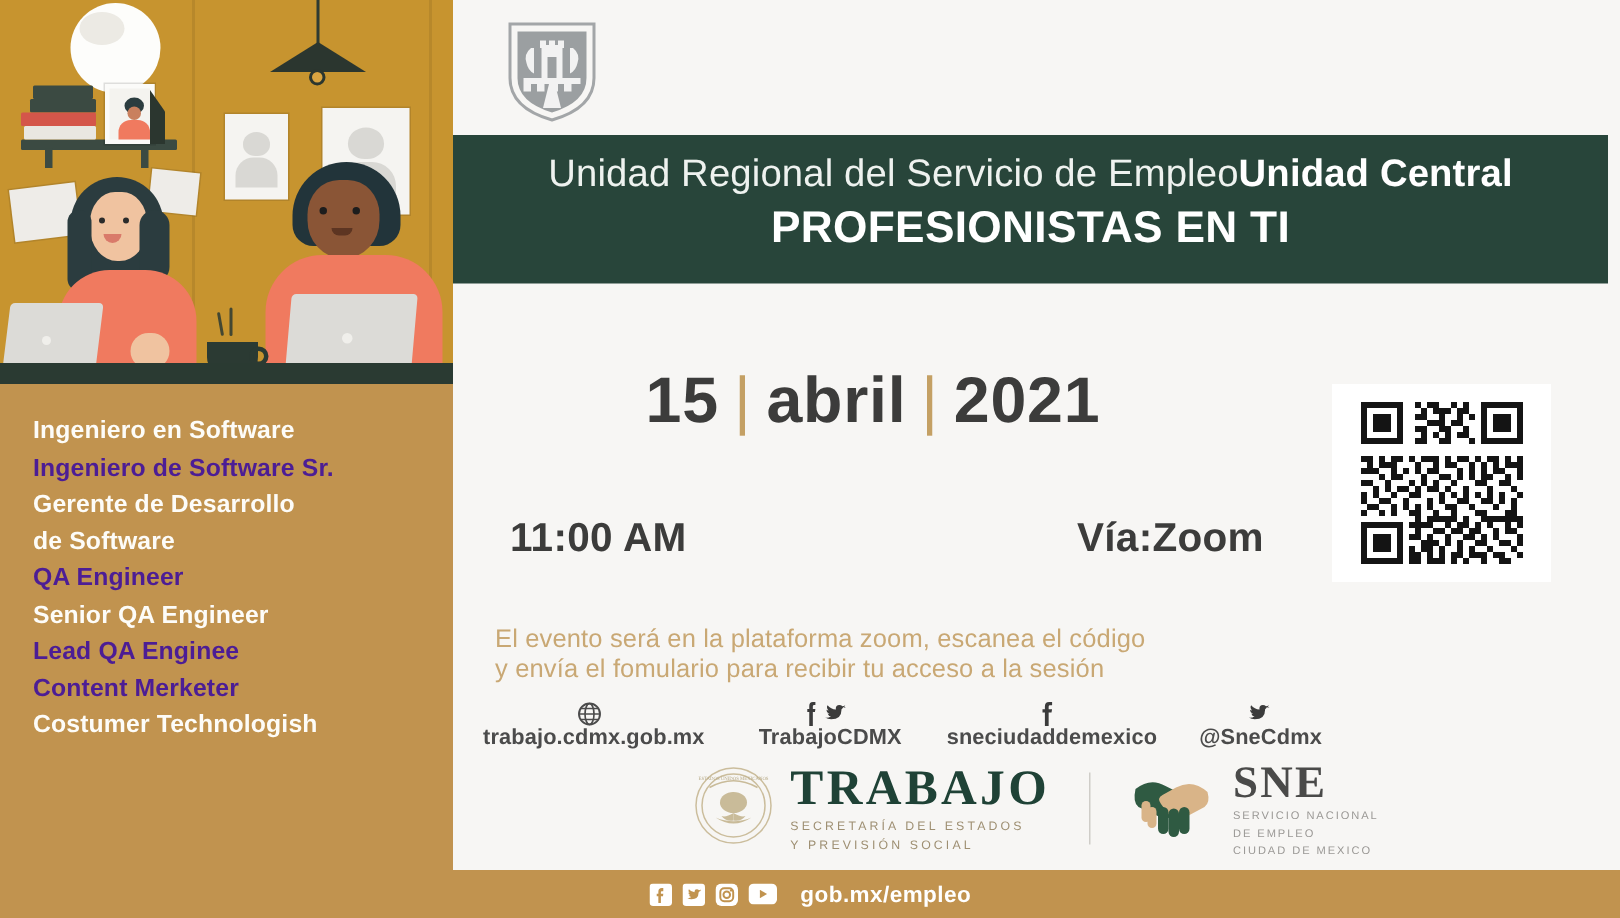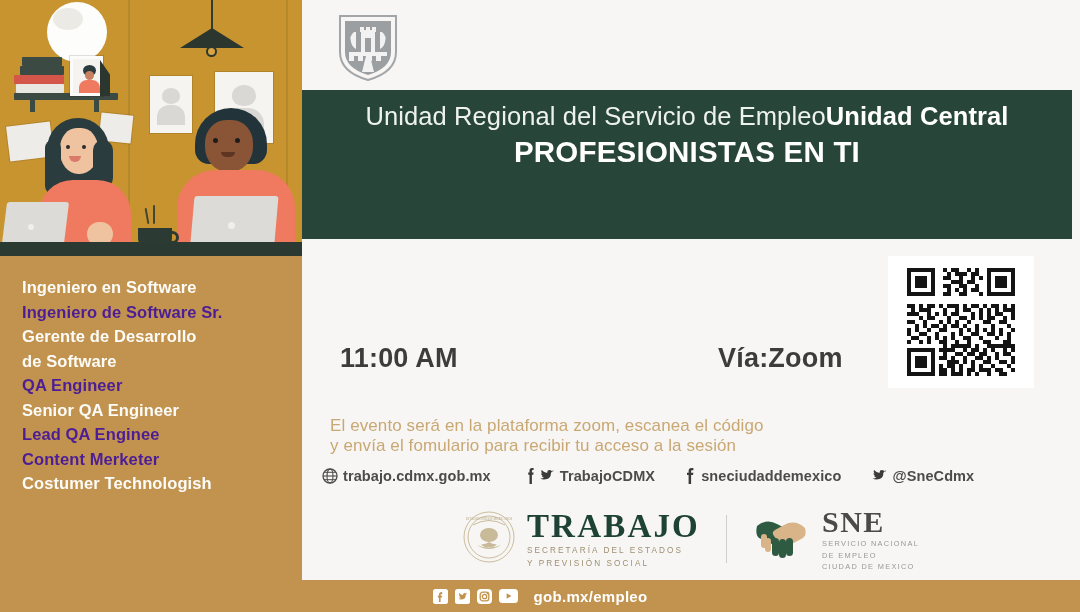--- a/index.html
+++ b/index.html
@@ -61,21 +61,21 @@
     letter-spacing:.1px; white-space:nowrap;
   }
   .job.light { color:#fdfcf8; }
   .job.dark  { color:#4c1d95; }
 
   
   .shield-wrap { position:absolute; left:336px; top:12px; width:64px; height:70px; }
 
   
   .green-band {
-    position:absolute; left:302px; top:90px; width:770px; height:149px;
+    position:absolute; left:302px; top:90px; width:770px; height:99px;
     background:#28453a; padding-top:11px;
   }
   .band-line1 {
     text-align:center; color:#eef2ef; font-size:25.5px; line-height:30px;
     letter-spacing:.1px; white-space:nowrap; font-weight:300;
   }
   .band-line1 b { font-weight:700; color:#ffffff; }
   .band-title {
     text-align:center; color:#ffffff; font-weight:700;
     font-size:29.5px; line-height:37px; letter-spacing:.2px; margin-top:6px;
@@ -106,21 +106,21 @@
     position:absolute; left:330px; top:416px; width:520px;
     color:#c9a874; font-size:17px; line-height:19.5px; letter-spacing:.1px;
   }
 
   
   .social {
     position:absolute; left:322px; top:468px; width:740px;
     display:flex; align-items:center; color:#4b4b4b;
     font-size:14.5px; font-weight:600; letter-spacing:.1px;
   }
-  .social .item { display:flex; align-items:center; white-space:nowrap; }
+  .social .item { display:flex; align-items:center; white-space:nowrap;flex-direction:column; }
   .social .item .ico { display:inline-flex; align-items:center; margin-right:5px; }
   .social .gap1 { width:36px; } .social .gap2 { width:30px; } .social .gap3 { width:28px; }
 
   
   .logos { position:absolute; left:302px; top:500px; width:778px; height:78px; display:flex; align-items:center; justify-content:center; }
   .logo-trabajo { display:flex; align-items:center; }
   .trabajo-txt { margin-left:12px; }
   .trabajo-word {
     font-family:"Liberation Serif", serif; font-size:33px; font-weight:700;
     color:#1f4236; letter-spacing:2.2px; line-height:34px;
@@ -250,20 +250,23 @@
         <path d="M30 44 l-4 16 l12 0 l-4 -16 Z"></path>
       </g>
     </svg>
   </div>
 
   <div class="green-band">
     <div class="band-line1"><span>Unidad Regional del Servicio de Empleo</span><b>Unidad Central</b></div>
     <div class="band-title" style="margin-top:2px;">PROFESIONISTAS EN TI</div>
   </div>
 
+  <div class="date-row">
+    <span>15</span><span class="sep">|</span><span>abril</span><span class="sep">|</span><span>2021</span>
+  </div>
 
   <div class="time">11:00 AM</div>
   <div class="via">Vía:Zoom</div>
 
   <div class="qr">
     <svg width="130" height="116" viewBox="0 0 29 29" shape-rendering="crispEdges">
       <rect width="29" height="29" fill="#fff"></rect>
       <g fill="#141414">
         <path d="M1 1h7v7h-7z M2 2h5v5h-5z" fill-rule="evenodd"></path>
         <rect x="3" y="3" width="3" height="3"></rect>

